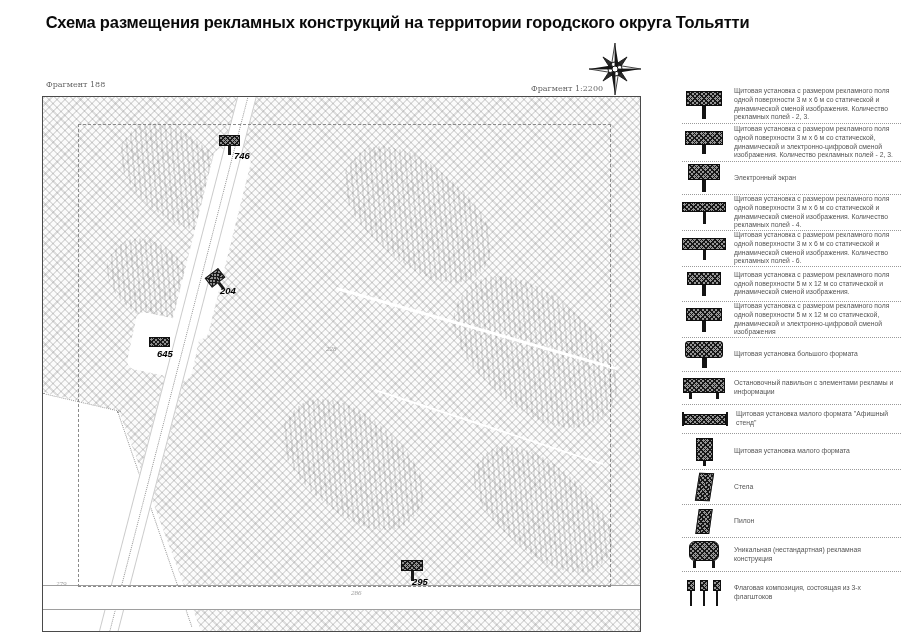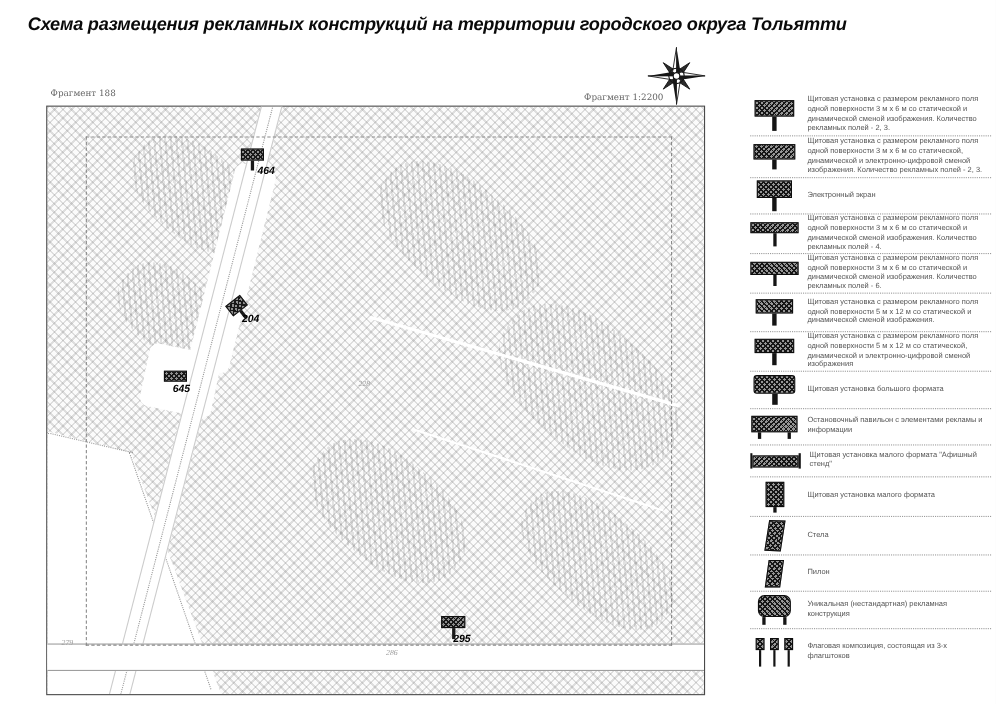--- a/index.html
+++ b/index.html
@@ -2,21 +2,21 @@
 <html><head>
 <meta charset="utf-8">
 <style>
   html,body{margin:0;padding:0;}
   body{
     width:905px;height:640px;position:relative;overflow:hidden;background:#fff;
     font-family:"Liberation Sans",sans-serif;
   }
   .title{
     position:absolute;top:13px;left:0;width:795px;text-align:center;
-    font-size:16.5px;font-weight:bold;color:#0a0a0a;letter-spacing:-0.2px;font-style:italic;
+    font-size:16.5px;font-weight:bold;color:#0a0a0a;letter-spacing:-0.2px;
   }
   .frag-label{position:absolute;left:46px;top:80px;font-family:"DejaVu Serif",serif;font-size:8px;color:#666;}
   .scale-label{position:absolute;left:531px;top:84px;font-family:"DejaVu Serif",serif;font-size:8px;color:#666;}
   .compass{position:absolute;left:588px;top:42px;width:54px;height:54px;}
 
   
   .map{
     position:absolute;left:42px;top:96px;width:597px;height:534px;
     border:1px solid #4a4a4a;overflow:hidden;background-color:#fbfbfb;
     background-image:
@@ -135,21 +135,21 @@
   <div class="inner-border"></div>
 
   <div class="faint-num" style="left:283px;top:248px;">228</div>
   <div class="faint-num" style="left:13px;top:483px;">279</div>
   <div class="faint-num" style="left:284px;top:492px;margin-left:24px;">286</div>
 
   <div class="marker" style="left:176px;top:38px;">
     <div class="mboard" style="width:21px;height:11px;"></div>
     <div class="mpole" style="height:9px;"></div>
   </div>
-  <div class="mlabel" style="left:191px;top:53px;">464</div>
+  <div class="mlabel" style="left:191px;top:53px;">746</div>
 
   <div class="marker" style="left:166px;top:174px;transform:rotate(-38deg);">
     <div class="mboard" style="width:17px;height:12px;"></div>
     <div class="mpole" style="height:8px;"></div>
   </div>
   <div class="mlabel" style="left:177px;top:188px;">204</div>
 
   <div class="marker" style="left:106px;top:240px;">
     <div class="mboard" style="width:21px;height:10px;"></div>
   </div>

